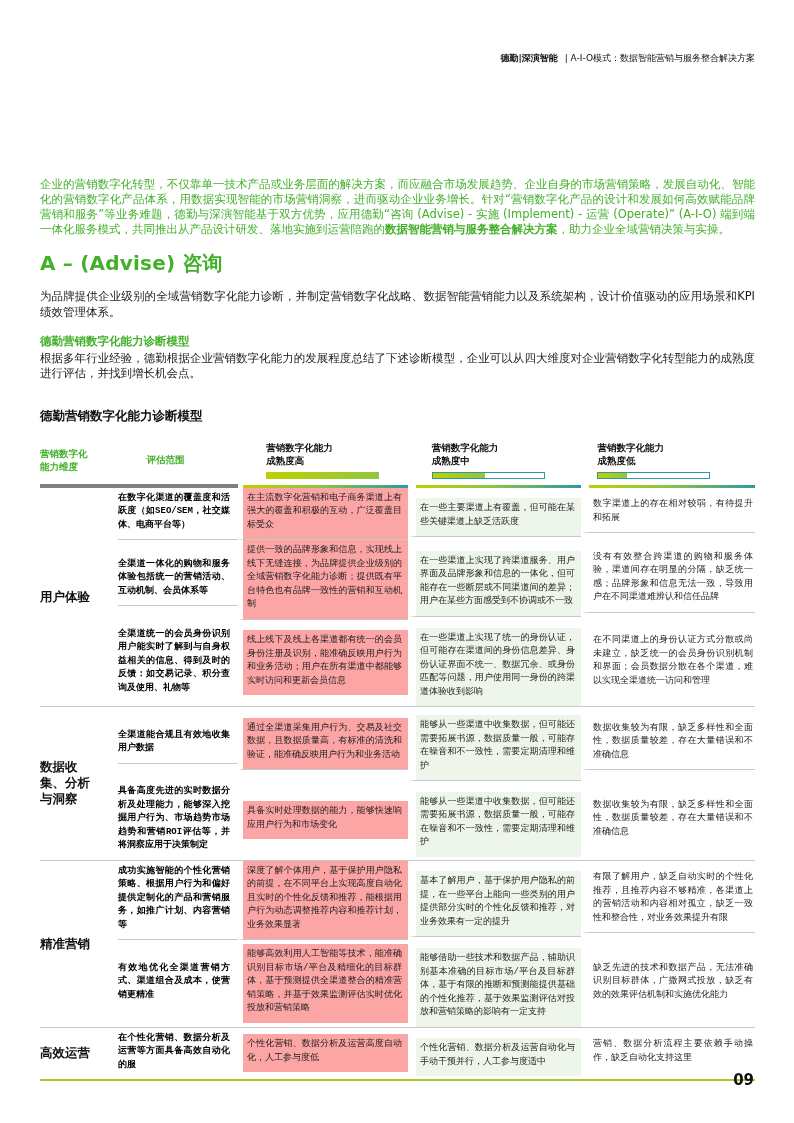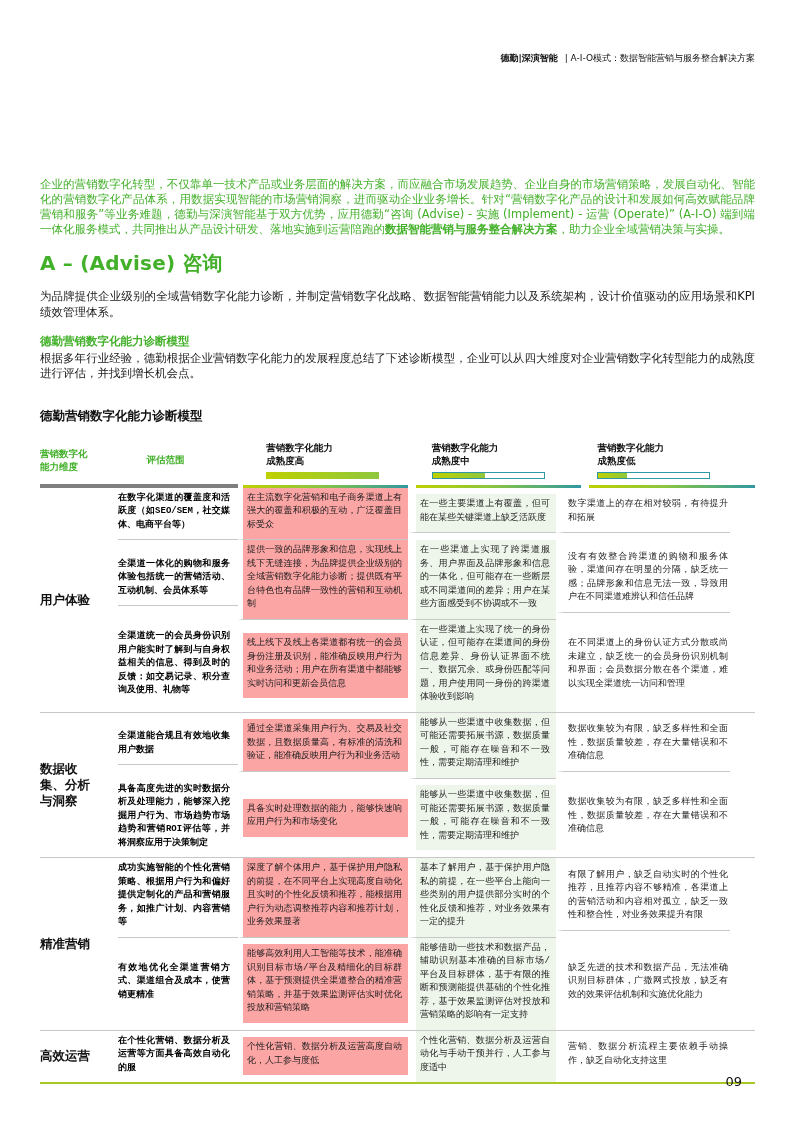--- a/index.html
+++ b/index.html
@@ -79,28 +79,28 @@
   .rows{width:637px;display:flex;flex-direction:column;}
   .row{display:flex;align-items:center;font-family:Liberation Mono, monospace;}
   .row:not(:last-child) .cell{border-bottom:1px solid #c8c8c8;}
   .cell{
     box-sizing:border-box;font-size:9px;line-height:13.5px;text-align:justify;
     padding:4px 5px 7px 0;color:#1c1c1c;background-clip:padding-box;
   }
   .c-scope{width:120px;font-weight:bold;color:#000;padding-right:8px;}
   .c-high{width:170px;border-left:5px solid transparent;background-color:#fca5a5;
           padding-left:4px;padding-right:6px;}
-  .c-mid{width:148px;border-left:8px solid transparent;background-color:#eef5ea;
-         padding-left:4px;padding-right:6px;}
+  .c-mid{width:173px;border-left:8px solid transparent;background-color:#eef5ea;
+         padding-left:4px;padding-right:6px;margin-top:8px;}
   .c-low{width:174px;border-left:8px solid transparent;background-color:#ffffff;
          padding-left:4px;padding-right:2px;}
 
   
   .pagenum{
-    position:absolute;right:52px;bottom:34px;font-size:13px;font-weight:normal;color:#111;
+    position:absolute;right:40px;bottom:34px;font-size:15px;font-weight:bold;color:#111;
   }
 </style>
 </head>
 <body>
 
 <div class="page">
 
   <header class="doc-header">
     <span class="brand">德勤|深演智能</span>
     <span class="hsub">| A-I-O模式：数据智能营销与服务整合解决方案</span>

